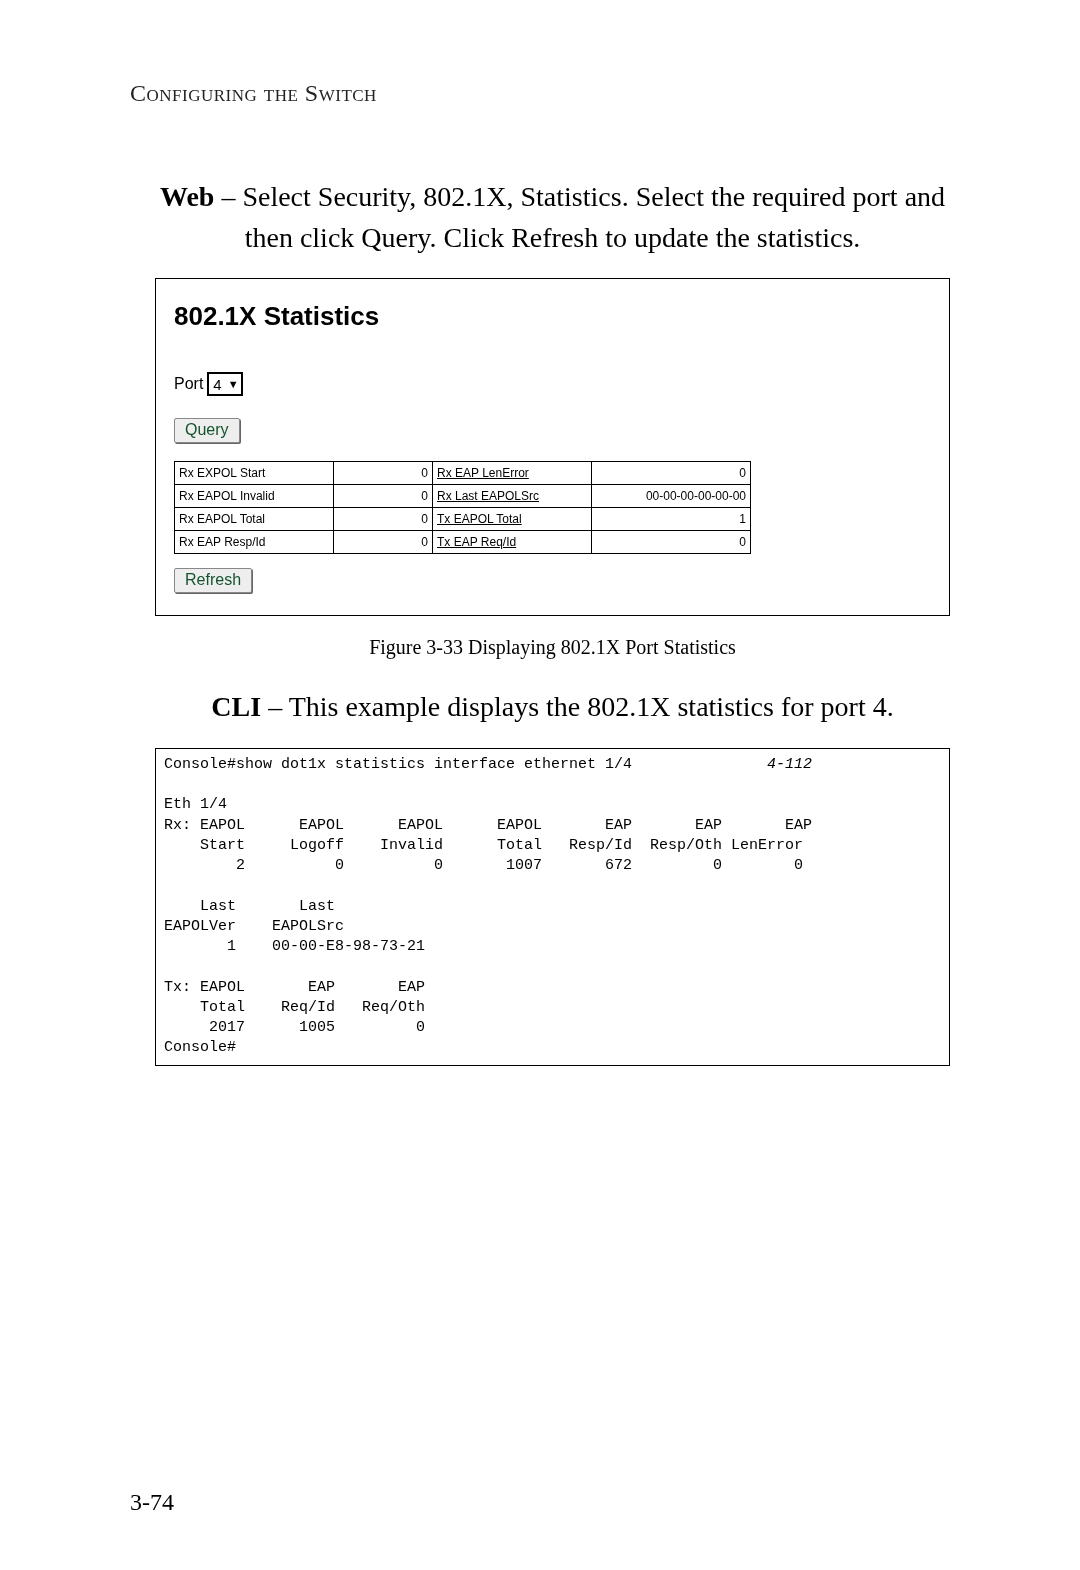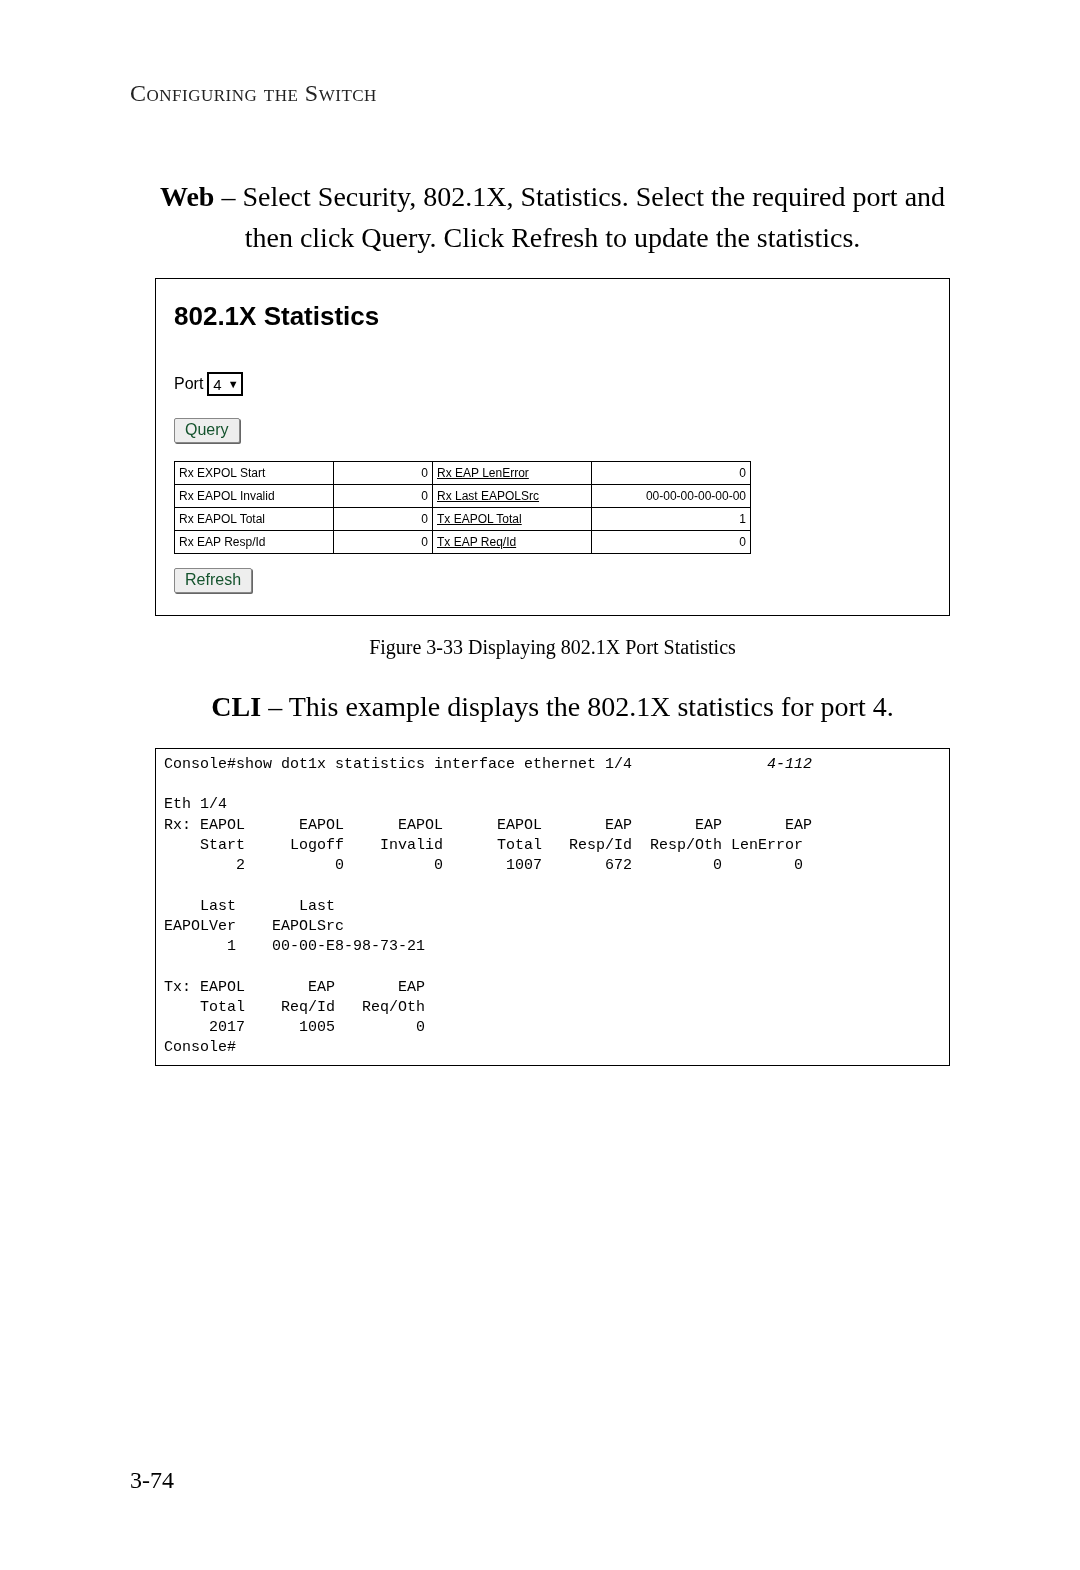--- a/index.html
+++ b/index.html
@@ -116,21 +116,21 @@
     white-space: pre;
     line-height: 1.35;
     overflow: hidden;
   }
   .cli-ref {
     font-style: italic;
   }
 
   .page-number {
     position: absolute;
-    bottom: 76px;
+    bottom: 54px;
     left: 130px;
     font-size: 24px;
     font-family: Georgia, serif;
   }
 </style>
 </head>
 <body>
 
 <div class="page">
 

